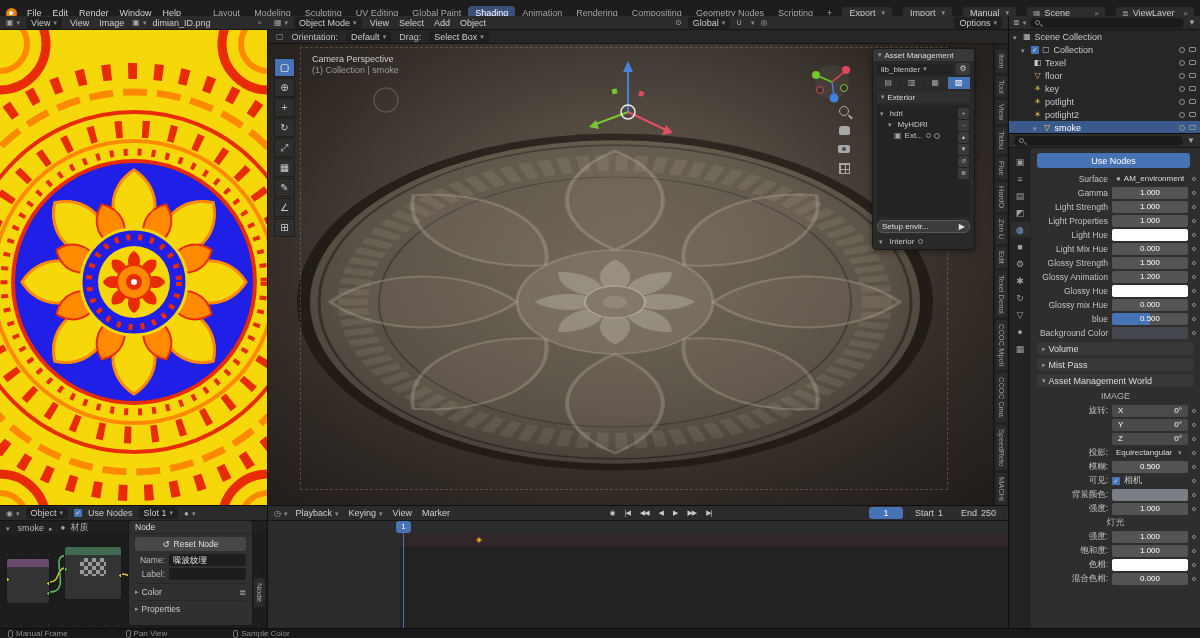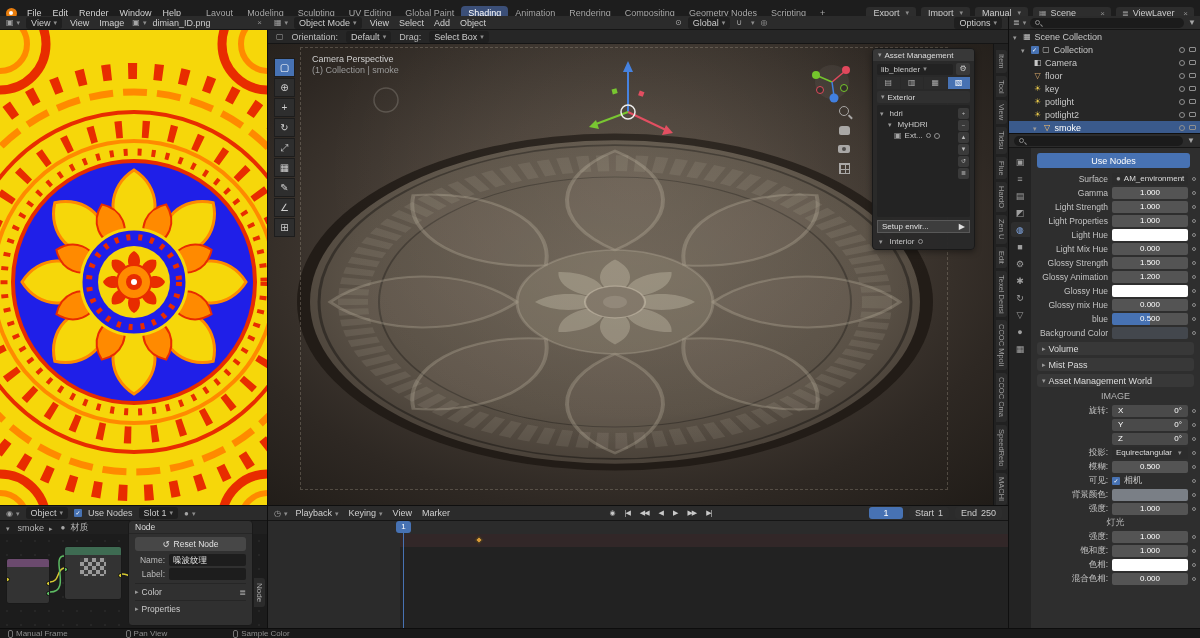--- a/index.html
+++ b/index.html
@@ -6,24 +6,24 @@
   html,body{background:#000}
   body{font-family:"Liberation Sans","DejaVu Sans",sans-serif}
   #root{position:relative;width:1200px;height:638px;background:#1d1d1d;overflow:hidden;font-size:9px;color:#ccc}
   .region{position:absolute}
 
   
   .topbar{left:0;top:0;width:1200px;height:16px;background:#1d1d1d;border-bottom:1px solid #0f0f0f;display:flex;align-items:center;gap:1px;padding:13px 6px}
   .blogo{width:11px;height:11px;border-radius:50%;background:#e87d0d;margin-right:4px;position:relative}
   .blogo::after{content:"";position:absolute;left:3px;top:3px;width:4px;height:4px;border-radius:50%;background:#fff}
   .menu{padding:0 5px;color:#d4d4d4;line-height:15px}
-  .ws-tabs{display:flex;margin-left:12px;align-items:center;height:20px}
+  .ws-tabs{display:flex;margin-left:19px;align-items:center;height:20px}
   .ws{padding:1px 7px;color:#a8a8a8;border-radius:4px 4px 0 0;line-height:13px;white-space:nowrap}
   .ws.active{background:#3b4f78;color:#fff}
-  .tb-right{margin-left:auto;display:flex;gap:5px;align-items:flex-end}
+  .tb-right{margin-left:auto;display:flex;gap:11px;align-items:flex-end}
   .tb-btn{background:#2d2d2d;border-radius:3px;padding:1px 7px;color:#ccc;display:flex;gap:3px;align-items:center;white-space:nowrap}
   .dd::after{content:"▾";font-size:7px;color:#8d8d8d;margin-left:3px}
   .cdown::before{content:"▾";font-size:7px;color:#999;margin-right:3px}
   .cright::before{content:"▸";font-size:7px;color:#999;margin-right:3px}
   .tb-field{background:#2d2d2d;border-radius:3px;padding:1px 6px;display:flex;gap:4px;align-items:center;min-width:78px}
   .ticon{color:#9a9a9a;font-size:8px}
   .x-icon{color:#8d8d8d;font-size:8px;margin-left:auto}
 
   
   .ehead{background:#2b2b2b;border-bottom:1px solid #151515;display:flex;align-items:center;gap:6px;padding:0 6px}
@@ -66,21 +66,21 @@
   .ap-dd{flex:1;background:#222;border-radius:2px;padding:1px 4px;color:#ccc;display:flex;align-items:center;white-space:nowrap;overflow:hidden}
   .ap-gear{width:14px;height:12px;background:#3a3a3a;border-radius:2px;text-align:center;line-height:12px;font-size:8px}
   .ap-tabs{display:flex;gap:1px;padding:0 4px}
   .ap-tab{flex:1;height:12px;background:#2c2c2c;text-align:center;line-height:12px;color:#aaa}
   .ap-tab.active{background:#4772b3;color:#fff}
   .ap-sec{margin:2px 4px;background:#303030;border-radius:2px;height:12px;display:flex;align-items:center;padding:0 4px;color:#ddd}
   .ap-list{margin:2px 4px;background:#232323;border-radius:2px;padding:3px 14px 4px 3px;position:relative;min-height:112px}
   .ap-item{height:11px;display:flex;gap:3px;align-items:center;white-space:nowrap}
   .ap-mini{position:absolute;right:1px;top:3px;display:flex;flex-direction:column;gap:1px}
   .ap-mb{width:11px;height:11px;background:#3a3a3a;border-radius:2px;color:#bbb;font-size:6px;text-align:center;line-height:11px}
-  .ap-setup{margin:3px 4px;height:13px;background:#3d3d3d;border:1px solid #585858;border-radius:0;display:flex;align-items:center;justify-content:space-between;padding:0 4px;color:#e0e0e0}
+  .ap-setup{margin:3px 4px;height:13px;background:#3d3d3d;border:1px solid #585858;border-radius:6px;display:flex;align-items:center;justify-content:space-between;padding:0 4px;color:#e0e0e0}
   .ap-int{padding:1px 6px 3px;display:flex;gap:4px;align-items:center}
   .mdot{width:5px;height:5px;border:1px solid #8f8f8f;border-radius:50%}
 
   
   .outliner{left:1008px;top:16px;width:192px;height:117px;background:#262626;border-left:1px solid #0f0f0f;overflow:hidden}
   .o-head{height:14px;background:#2b2b2b;border-bottom:1px solid #151515;display:flex;gap:4px;padding:0 4px;align-items:center}
   .search{flex:1;height:10px;background:#1b1b1b;border-radius:5px;display:flex;align-items:center;padding:0 5px;gap:3px;color:#777}
   .sglass{width:5px;height:5px;border:1px solid #8a8a8a;border-radius:50%;position:relative;flex:none}
   .sglass::after{content:"";position:absolute;left:4px;top:4px;width:3px;height:1px;background:#8a8a8a;transform:rotate(45deg)}
   .orow{height:13px;display:flex;align-items:center;gap:3px;padding:0 4px;color:#c7c7c7;white-space:nowrap}
@@ -466,21 +466,21 @@
         <span class="chk">✓</span>
       <span class="oi">▢</span>
       <span>Collection</span>
       <span class="otg">
           <span class="eye"></span>
           <span class="camico"></span>
         </span>
     </div>
     <div class="orow" style="padding-left:24px">
       <span class="oi" style="color:#c8c8c8">◧</span>
-      <span>Camera</span>
+      <span>Texel</span>
       <span class="otg">
           <span class="eye"></span>
           <span class="camico"></span>
         </span>
     </div>
     <div class="orow" style="padding-left:24px">
       <span class="oi" style="color:#d9a869">▽</span>
       <span>floor</span>
       <span class="otg">
           <span class="eye"></span>

